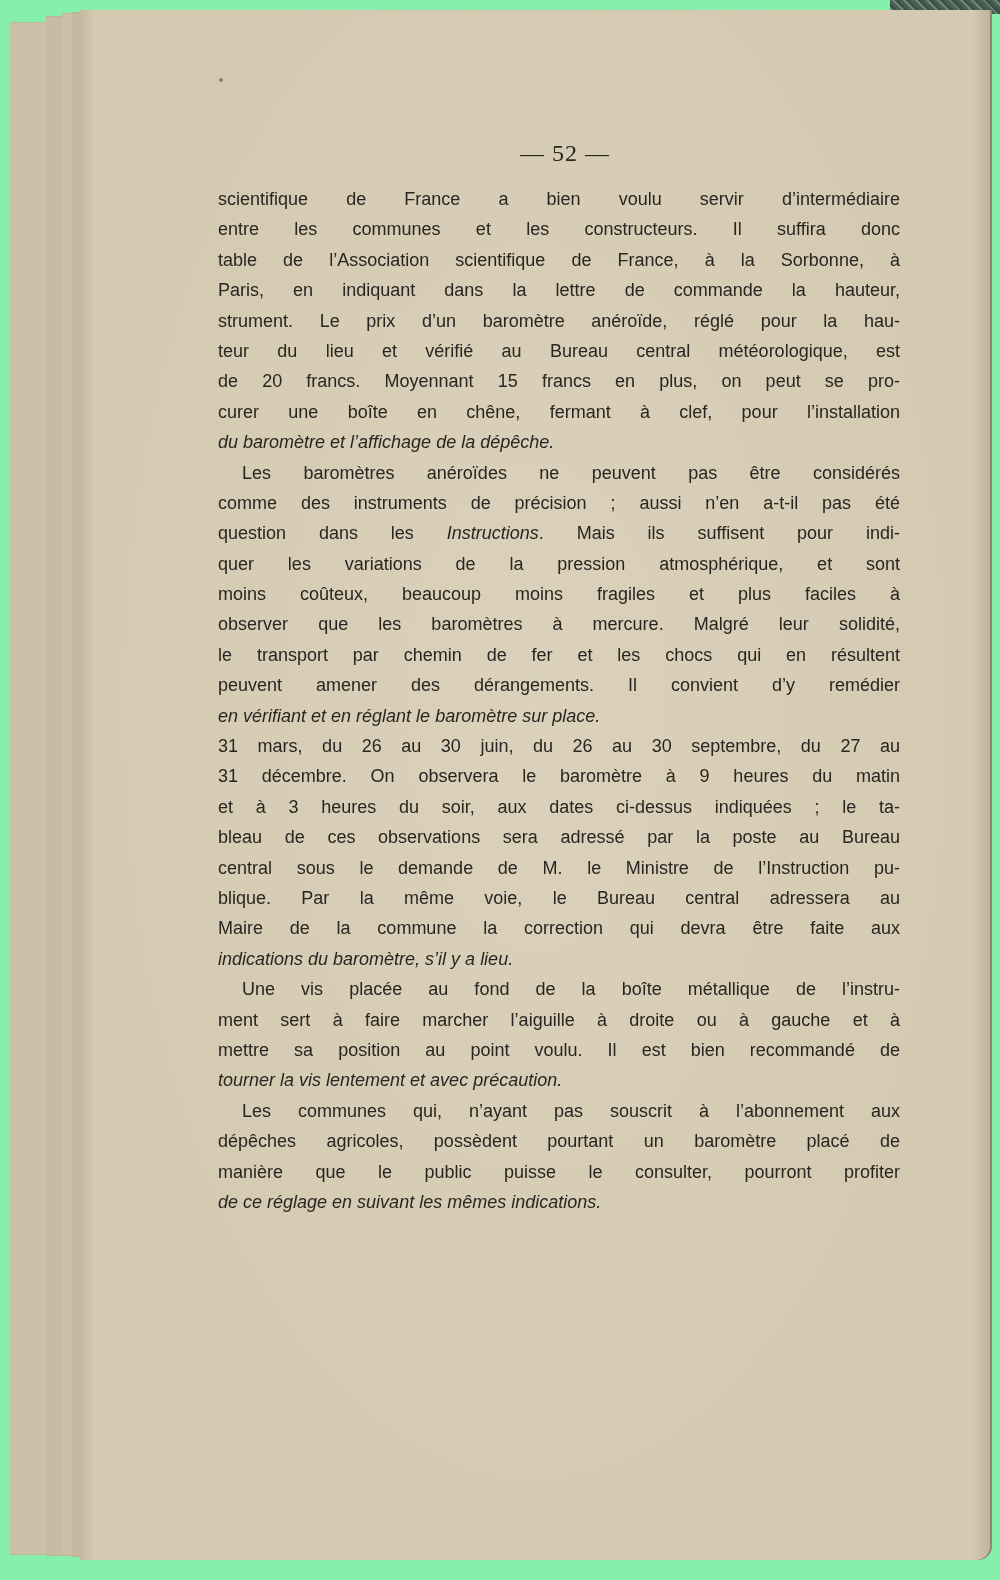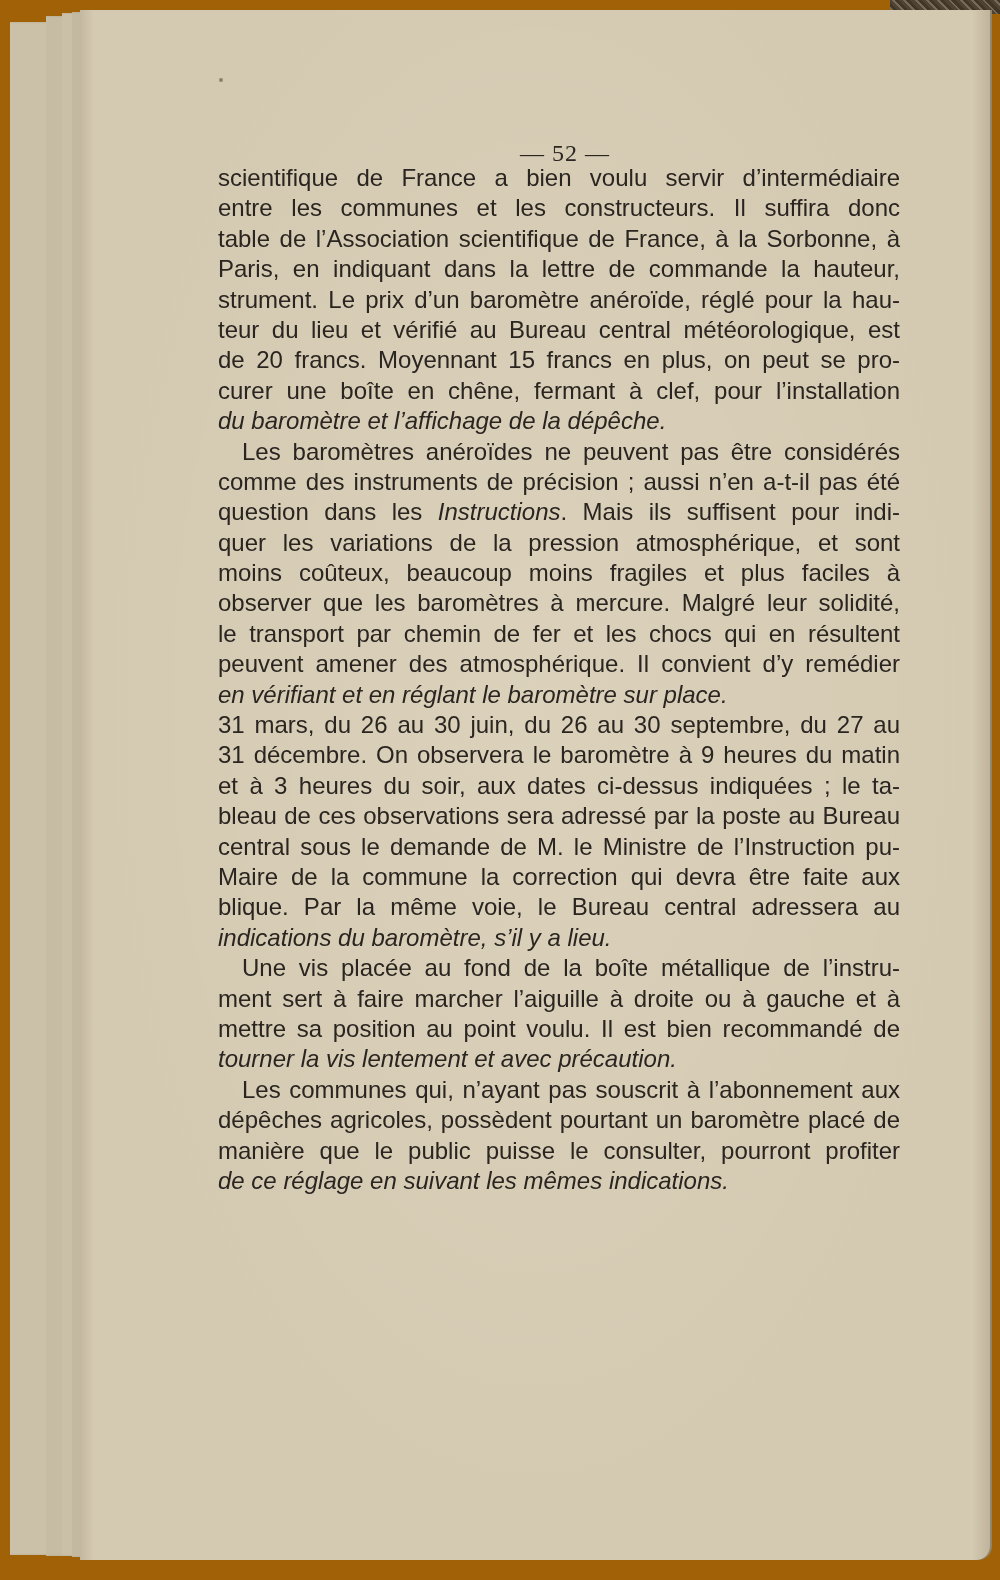--- a/index.html
+++ b/index.html
@@ -7,21 +7,21 @@
       padding: 0;
       width: 1000px;
       height: 1580px;
       background: #1e1f21;
       overflow: hidden;
     }
     .scan {
       position: relative;
       width: 1000px;
       height: 1580px;
-      background: #a16207;
+      background: #86efac;
     }
     .binding-texture {
       position: absolute;
       right: 0;
       top: 0;
       width: 110px;
       height: 14px;
       background: repeating-linear-gradient(45deg, #3a3b3e 0 3px, #6a6b6e 3px 5px, #2a2b2d 5px 8px);
       opacity: 0.8;
     }
@@ -69,25 +69,25 @@
       font-family: "Liberation Serif", serif;
       font-size: 24px;
       color: #2b2620;
       letter-spacing: 1px;
       padding-left: 130px;
       box-sizing: border-box;
     }
     .body-text {
       position: absolute;
       left: 218px;
-      top: 163px;
+      top: 184px;
       width: 682px;
       font-family: "Liberation Sans", sans-serif;
       font-stretch: condensed;
-      font-size: 24px;
+      font-size: 18px;
       line-height: 30.4px;
       color: #2a2520;
     }
     .line {
       display: block;
       white-space: nowrap;
       text-align: justify;
       text-align-last: justify;
       height: 30.4px;
       overflow: visible;
@@ -129,31 +129,31 @@
         <span class="line last">du baromètre et l’affichage de la dépêche.</span>
       </div>
       <div>
         <span class="line indent">Les baromètres anéroïdes ne peuvent pas être considérés</span>
         <span class="line">comme des instruments de précision ; aussi n’en a-t-il pas été</span>
         <span class="line">question dans les <em>Instructions</em>. Mais ils suffisent pour indi-</span>
         <span class="line">quer les variations de la pression atmosphérique, et sont</span>
         <span class="line">moins coûteux, beaucoup moins fragiles et plus faciles à</span>
         <span class="line">observer que les baromètres à mercure. Malgré leur solidité,</span>
         <span class="line">le transport par chemin de fer et les chocs qui en résultent</span>
-        <span class="line">peuvent amener des atmosphérique. Il convient d’y remédier</span>
+        <span class="line">peuvent amener des dérangements. Il convient d’y remédier</span>
         <span class="line last">en vérifiant et en réglant le baromètre sur place.</span>
       </div>
       <div>
         <span class="line">31 mars, du 26 au 30 juin, du 26 au 30 septembre, du 27 au</span>
         <span class="line">31 décembre. On observera le baromètre à 9 heures du matin</span>
         <span class="line">et à 3 heures du soir, aux dates ci-dessus indiquées ; le ta-</span>
         <span class="line">bleau de ces observations sera adressé par la poste au Bureau</span>
         <span class="line">central sous le demande de M. le Ministre de l’Instruction pu-</span>
+        <span class="line">blique. Par la même voie, le Bureau central adressera au</span>
         <span class="line">Maire de la commune la correction qui devra être faite aux</span>
-        <span class="line">blique. Par la même voie, le Bureau central adressera au</span>
         <span class="line last">indications du baromètre, s’il y a lieu.</span>
       </div>
       <div>
         <span class="line indent">Une vis placée au fond de la boîte métallique de l’instru-</span>
         <span class="line">ment sert à faire marcher l’aiguille à droite ou à gauche et à</span>
         <span class="line">mettre sa position au point voulu. Il est bien recommandé de</span>
         <span class="line last">tourner la vis lentement et avec précaution.</span>
       </div>
       <div>
         <span class="line indent">Les communes qui, n’ayant pas souscrit à l’abonnement aux</span>

